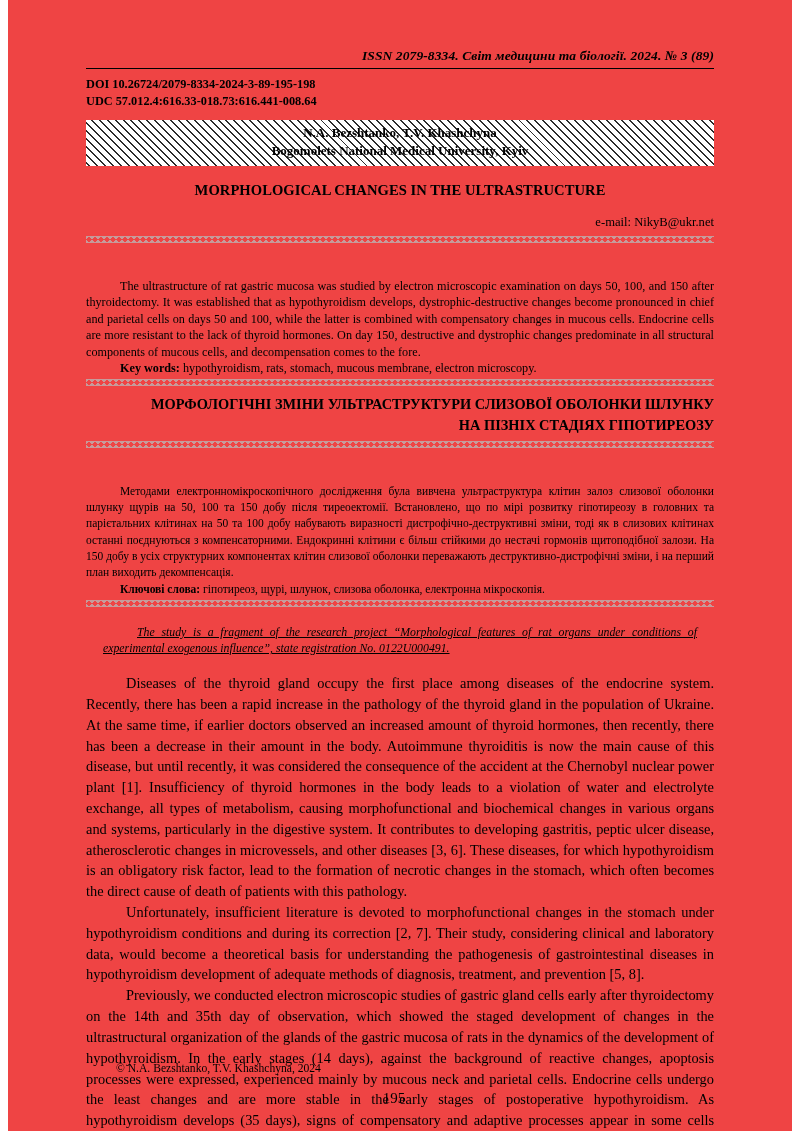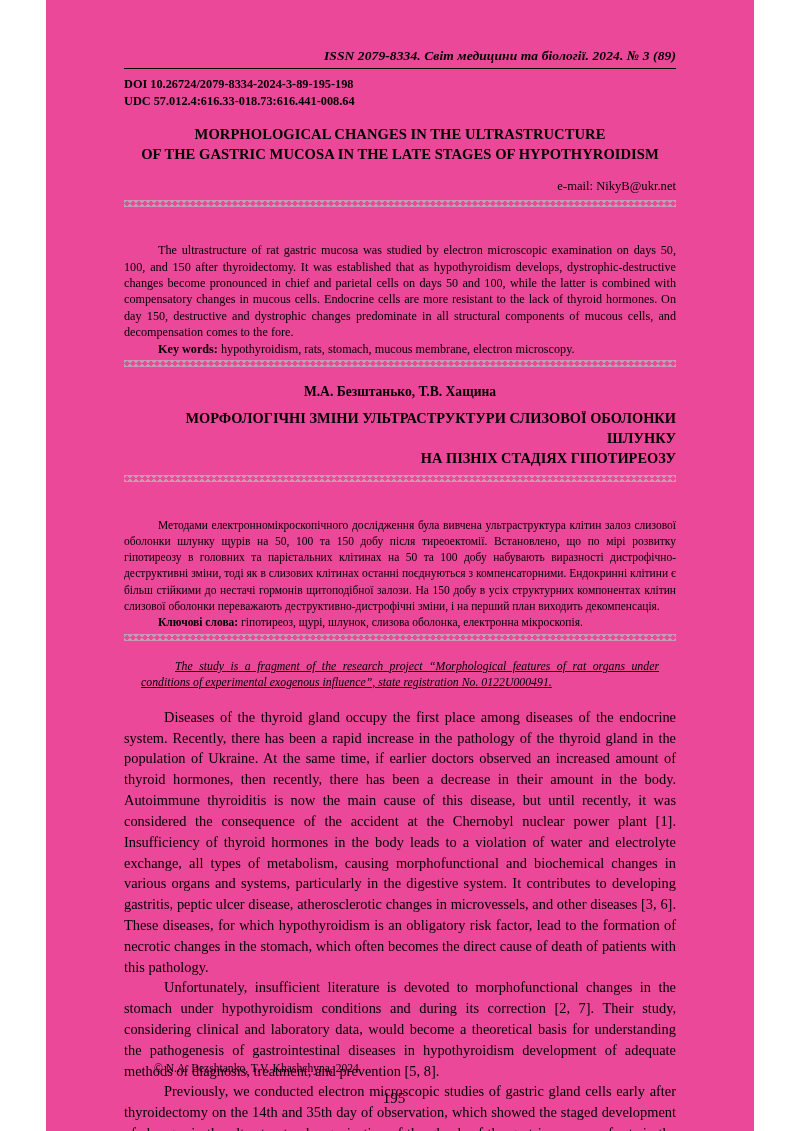--- a/index.html
+++ b/index.html
@@ -6,24 +6,24 @@
     margin: 0;
     padding: 0;
     background: #ffffff;
   }
   body {
     font-family: "Liberation Serif", "DejaVu Serif", serif;
     color: #000000;
   }
   .page {
     position: relative;
-    width: 708px;
+    width: 784px;
     height: 1131px;
     margin: 0 auto;
-    background: #ec4899;
+    background: #ef4444;
     overflow: hidden;
     box-sizing: border-box;
     padding: 0 78px;
   }
 
   
   .running-head {
     padding-top: 48px;
     text-align: right;
     font-style: italic;
@@ -175,38 +175,40 @@
 <div class="page">
 
   <div class="running-head">ISSN 2079-8334. Світ медицини та біології. 2024. № 3 (89)</div>
   <div class="head-rule"></div>
 
   <div class="ids">
     <div>DOI 10.26724/2079-8334-2024-3-89-195-198</div>
     <div>UDC 57.012.4:616.33-018.73:616.441-008.64</div>
   </div>
 
+  <div class="author-band">
+    <div class="line">N.A. Bezshtanko, T.V. Khashchyna</div>
+    <div class="line">Bogomolets National Medical University, Kyiv</div>
+  </div>
 
   <div class="title-en">
     <div>MORPHOLOGICAL CHANGES IN THE ULTRASTRUCTURE</div>
-    <div>OF THE GASTRIC MUCOSA IN THE LATE STAGES OF HYPOTHYROIDISM</div>
   </div>
 
   <div class="email">e-mail: NikyB@ukr.net</div>
 
   <div class="abs-block">
     <div class="zigzag"></div>
     <div class="abstract">
       <p>The ultrastructure of rat gastric mucosa was studied by electron microscopic examination on days 50, 100, and 150 after thyroidectomy. It was established that as hypothyroidism develops, dystrophic-destructive changes become pronounced in chief and parietal cells on days 50 and 100, while the latter is combined with compensatory changes in mucous cells. Endocrine cells are more resistant to the lack of thyroid hormones. On day 150, destructive and dystrophic changes predominate in all structural components of mucous cells, and decompensation comes to the fore.</p>
       <p><span class="kw">Key words:</span><span> hypothyroidism, rats, stomach, mucous membrane, electron microscopy.</span></p>
     </div>
     <div class="zigzag"></div>
   </div>
 
-  <div class="author-uk">М.А. Безштанько, Т.В. Хащина</div>
 
   <div class="title-uk">
     <div>МОРФОЛОГІЧНІ ЗМІНИ УЛЬТРАСТРУКТУРИ СЛИЗОВОЇ ОБОЛОНКИ ШЛУНКУ</div>
     <div>НА  ПІЗНІХ СТАДІЯХ ГІПОТИРЕОЗУ</div>
   </div>
 
   <div class="abs-block">
     <div class="zigzag"></div>
     <div class="abstract abstract-uk">
       <p>Методами електронномікроскопічного дослідження була вивчена ультраструктура клітин залоз слизової оболонки шлунку щурів на 50, 100 та 150 добу після тиреоектомії. Встановлено, що по мірі розвитку гіпотиреозу в головних та парієтальних клітинах на 50 та 100 добу набувають виразності дистрофічно-деструктивні зміни, тоді як в слизових клітинах останні поєднуються з компенсаторними. Ендокринні клітини є більш стійкими до нестачі гормонів щитоподібної залози. На 150 добу в усіх структурних компонентах клітин слизової оболонки переважають деструктивно-дистрофічні зміни, і на перший план виходить декомпенсація.</p>

